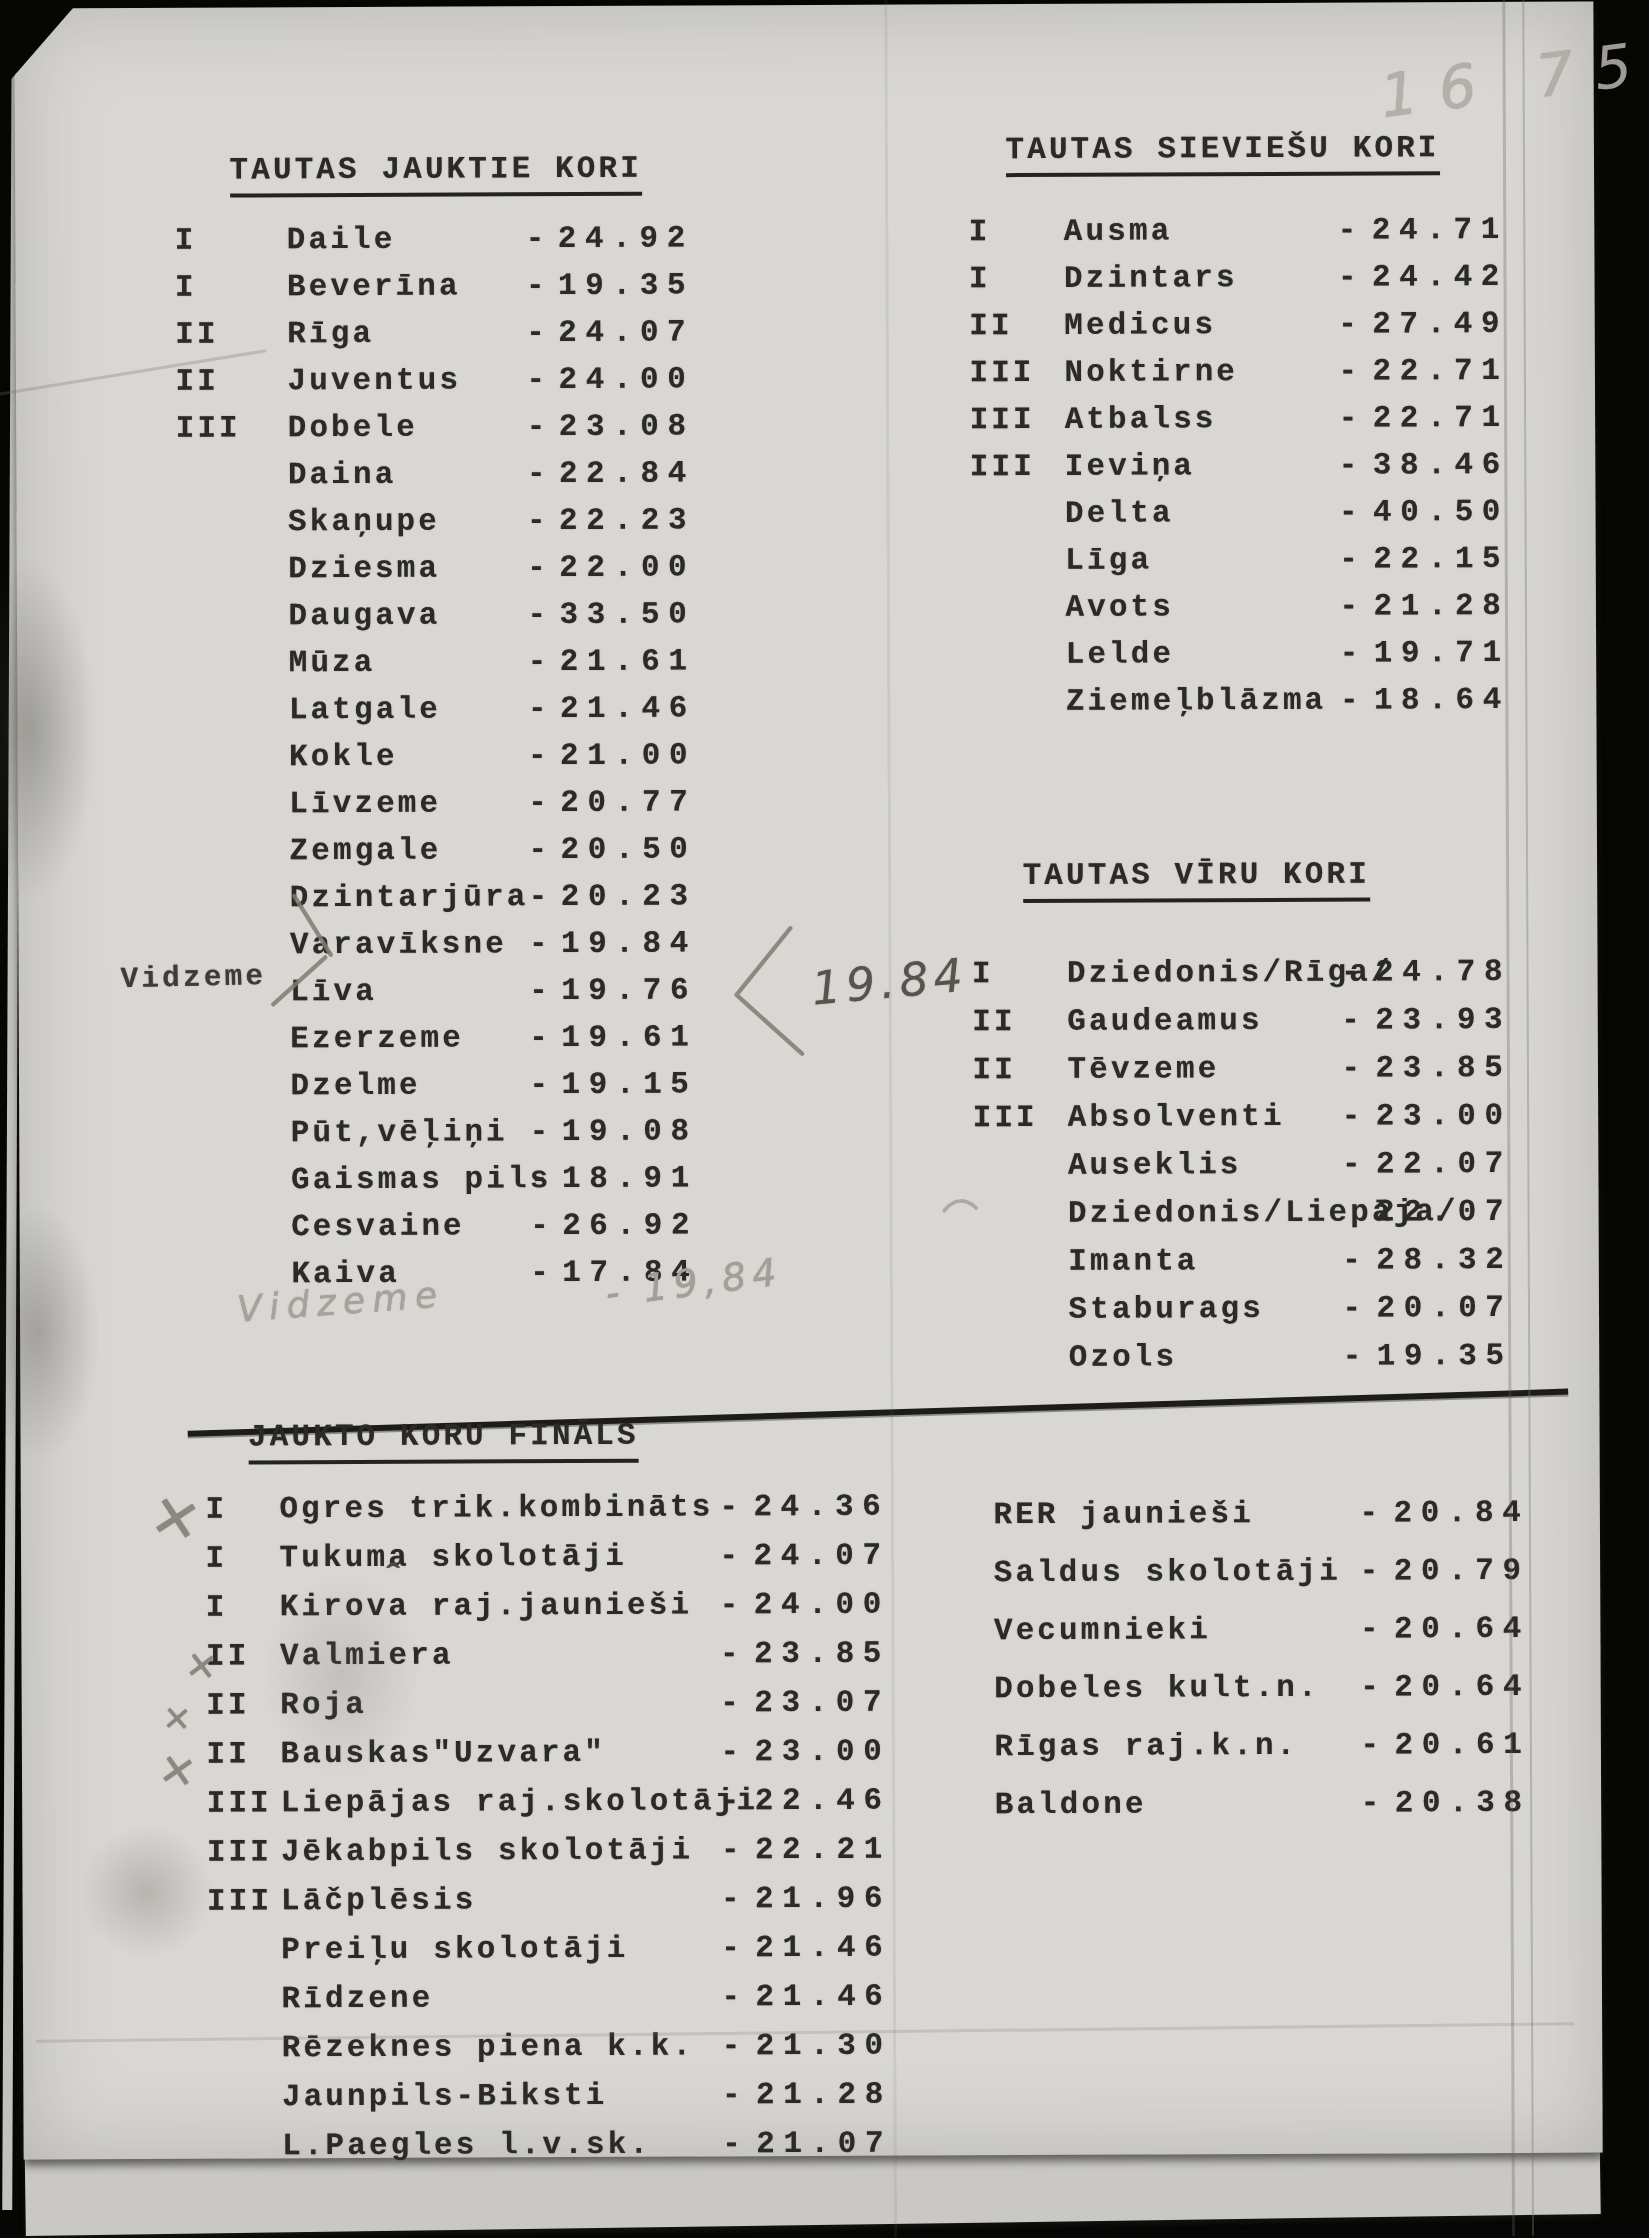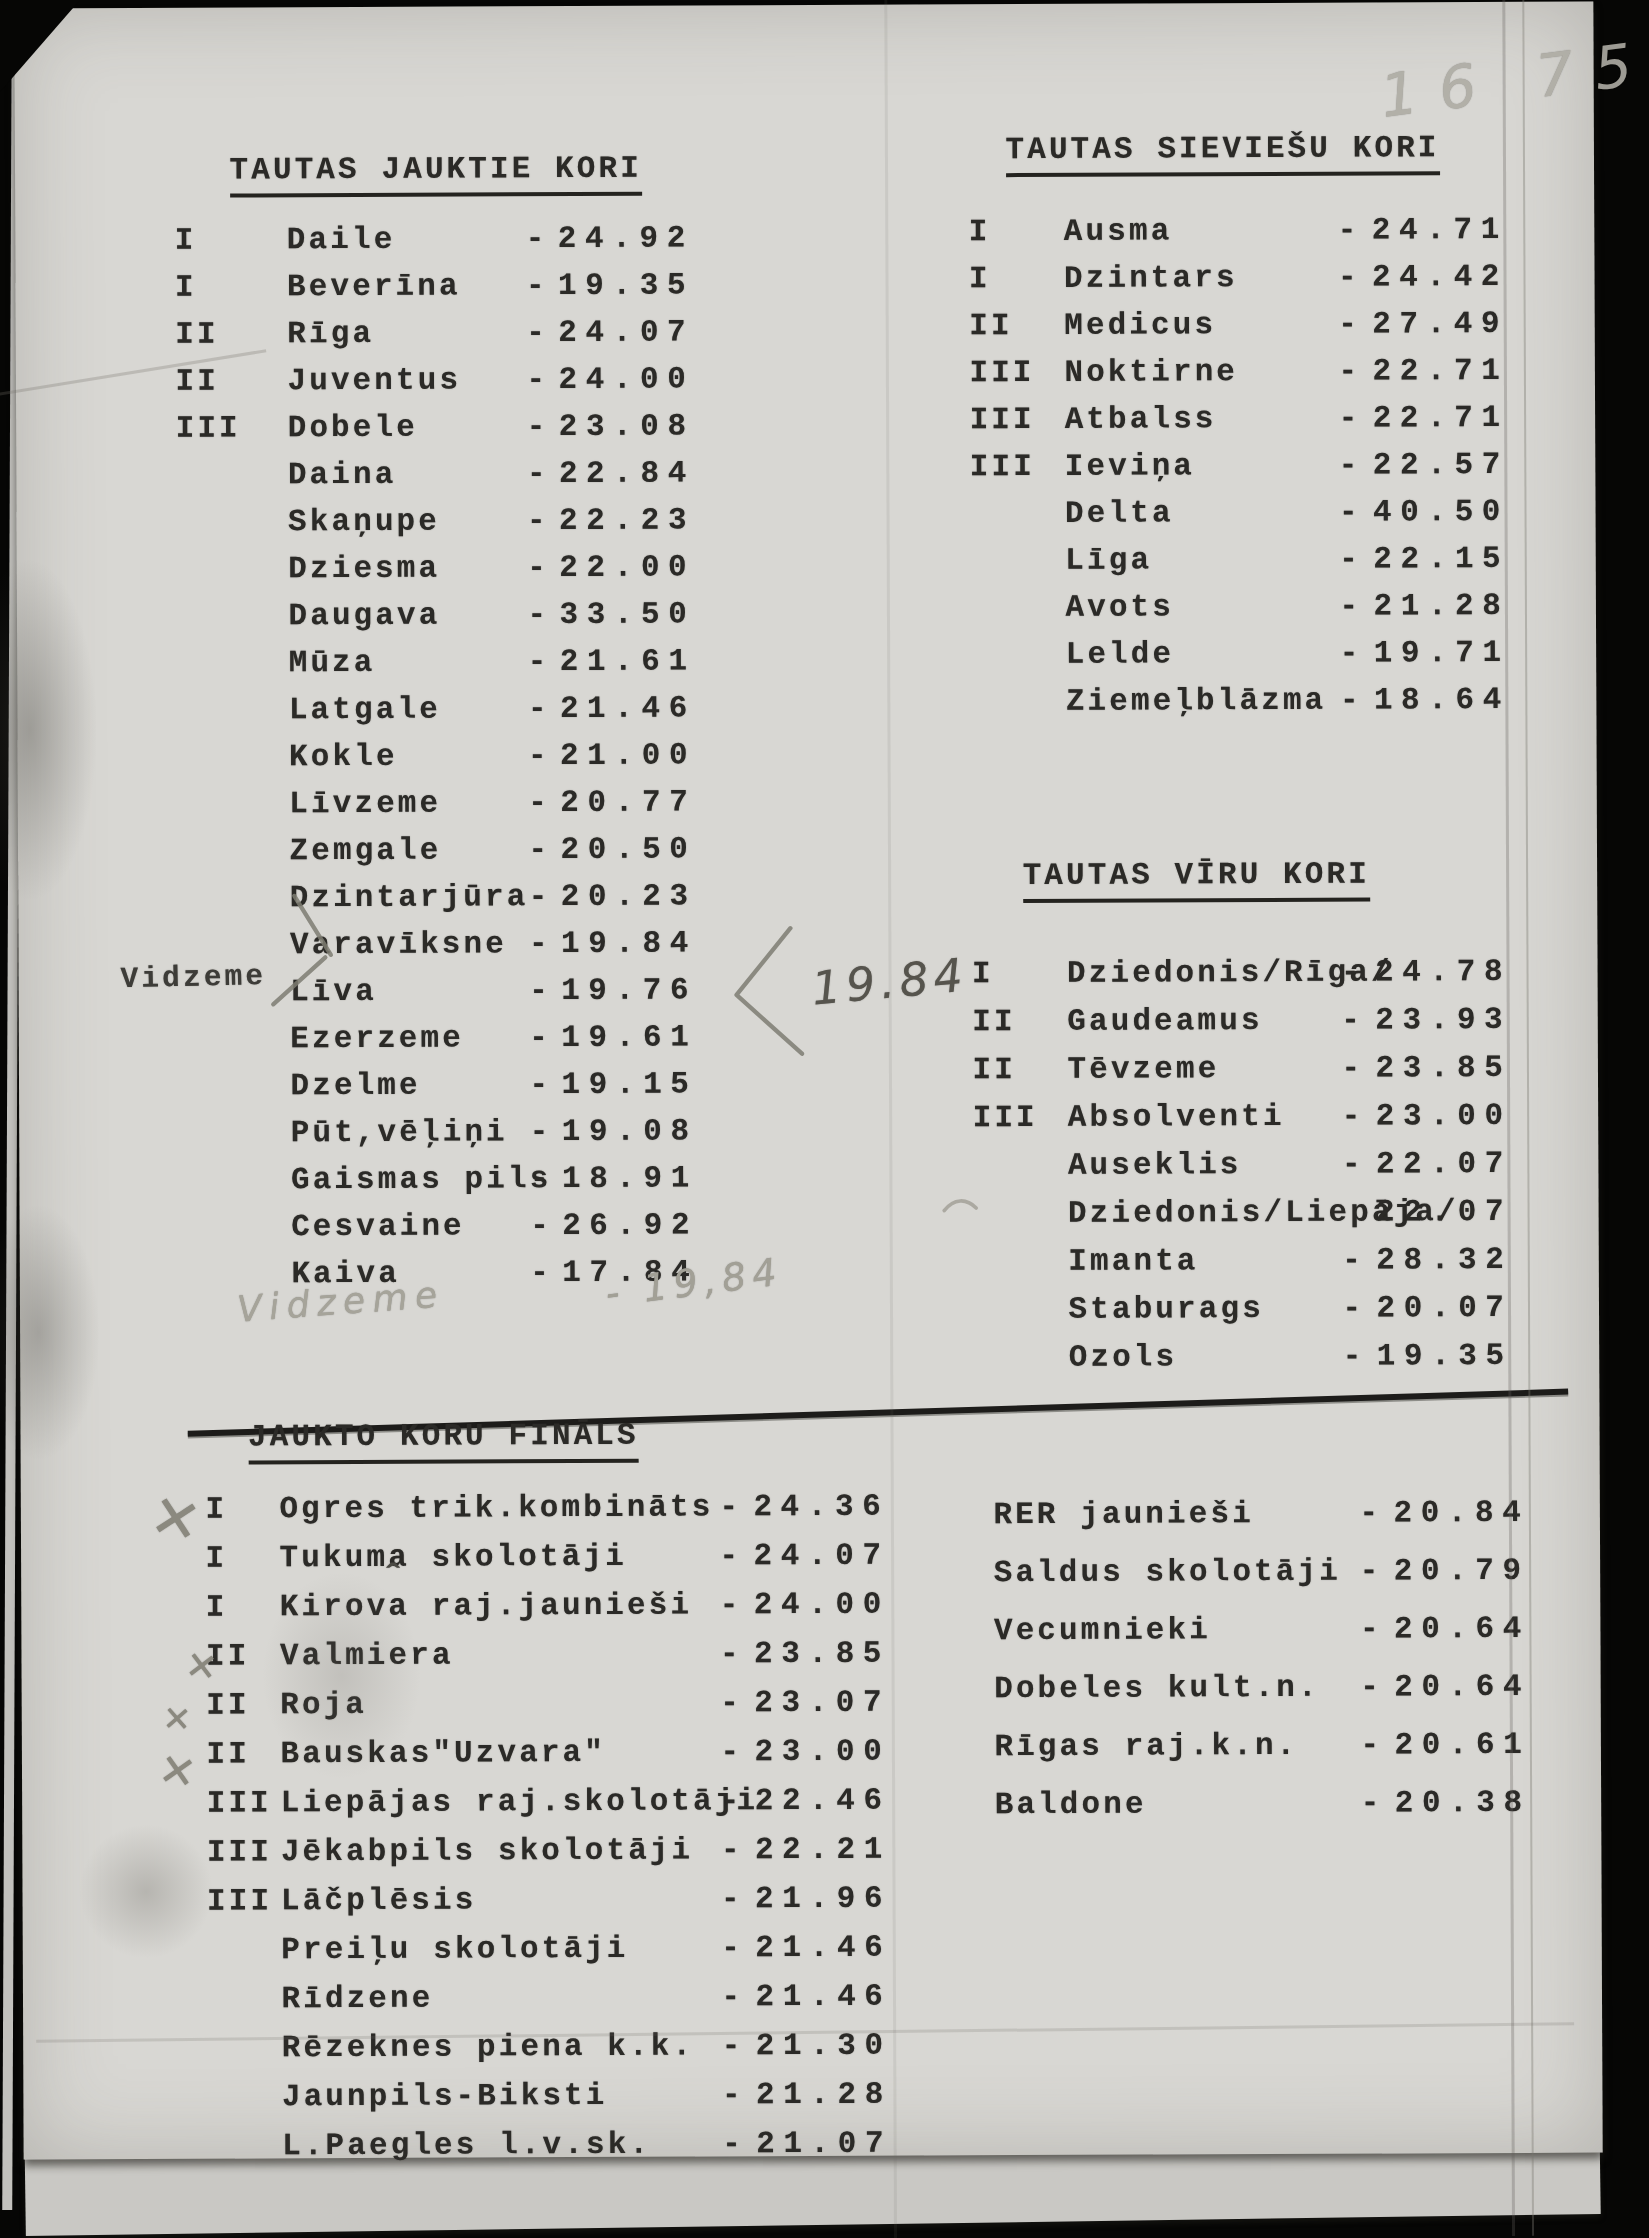--- a/index.html
+++ b/index.html
@@ -112,21 +112,21 @@
           <div class="row"><span class="cell rank"></span><span class="cell name">Kaiva</span><span class="cell sep">-</span><span class="cell score">17.84</span></div>
         </div>
 
       <div class="sec-title" id="t-women">TAUTAS SIEVIEŠU KORI</div>
       <div class="rows" id="rows-women">
           <div class="row"><span class="cell rank">I</span><span class="cell name">Ausma</span><span class="cell sep">-</span><span class="cell score">24.71</span></div>
           <div class="row"><span class="cell rank">I</span><span class="cell name">Dzintars</span><span class="cell sep">-</span><span class="cell score">24.42</span></div>
           <div class="row"><span class="cell rank">II</span><span class="cell name">Medicus</span><span class="cell sep">-</span><span class="cell score">27.49</span></div>
           <div class="row"><span class="cell rank">III</span><span class="cell name">Noktirne</span><span class="cell sep">-</span><span class="cell score">22.71</span></div>
           <div class="row"><span class="cell rank">III</span><span class="cell name">Atbalss</span><span class="cell sep">-</span><span class="cell score">22.71</span></div>
-          <div class="row"><span class="cell rank">III</span><span class="cell name">Ieviņa</span><span class="cell sep">-</span><span class="cell score">22.57</span></div>
+          <div class="row"><span class="cell rank">III</span><span class="cell name">Ieviņa</span><span class="cell sep">-</span><span class="cell score">38.46</span></div>
           <div class="row"><span class="cell rank"></span><span class="cell name">Delta</span><span class="cell sep">-</span><span class="cell score">40.50</span></div>
           <div class="row"><span class="cell rank"></span><span class="cell name">Līga</span><span class="cell sep">-</span><span class="cell score">22.15</span></div>
           <div class="row"><span class="cell rank"></span><span class="cell name">Avots</span><span class="cell sep">-</span><span class="cell score">21.28</span></div>
           <div class="row"><span class="cell rank"></span><span class="cell name">Lelde</span><span class="cell sep">-</span><span class="cell score">19.71</span></div>
           <div class="row"><span class="cell rank"></span><span class="cell name">Ziemeļblāzma</span><span class="cell sep">-</span><span class="cell score">18.64</span></div>
         </div>
 
       <div class="sec-title" id="t-men">TAUTAS VĪRU KORI</div>
       <div class="rows" id="rows-men">
           <div class="row"><span class="cell rank">I</span><span class="cell name">Dziedonis/Rīga/</span><span class="cell sep">-</span><span class="cell score">24.78</span></div>

